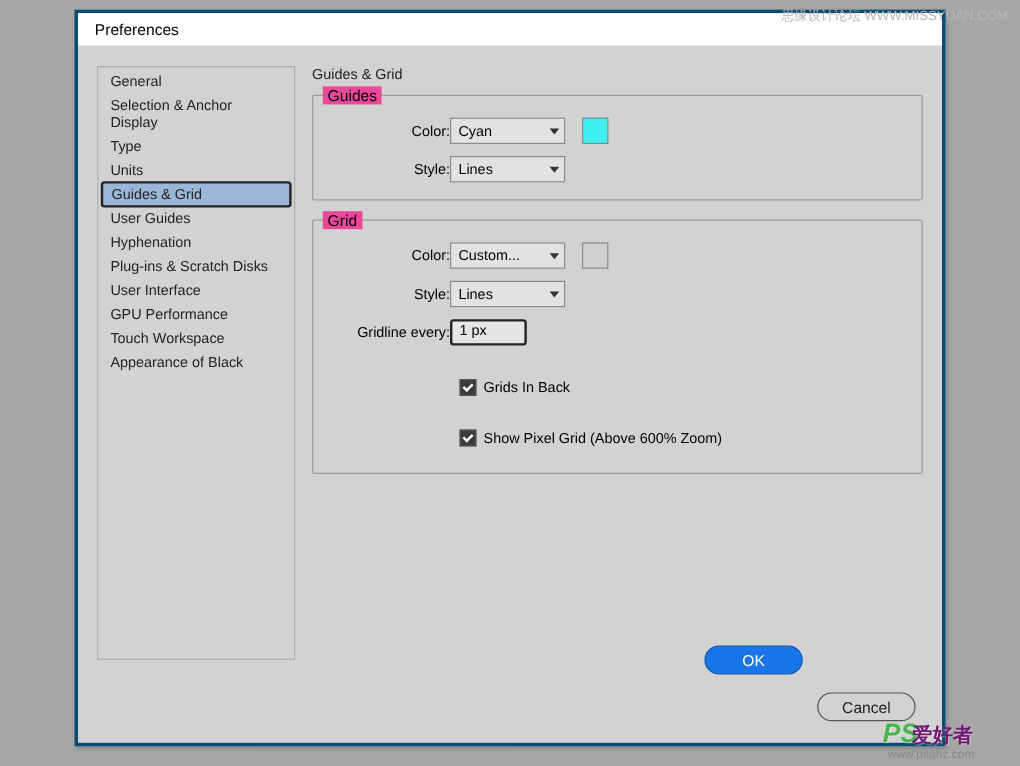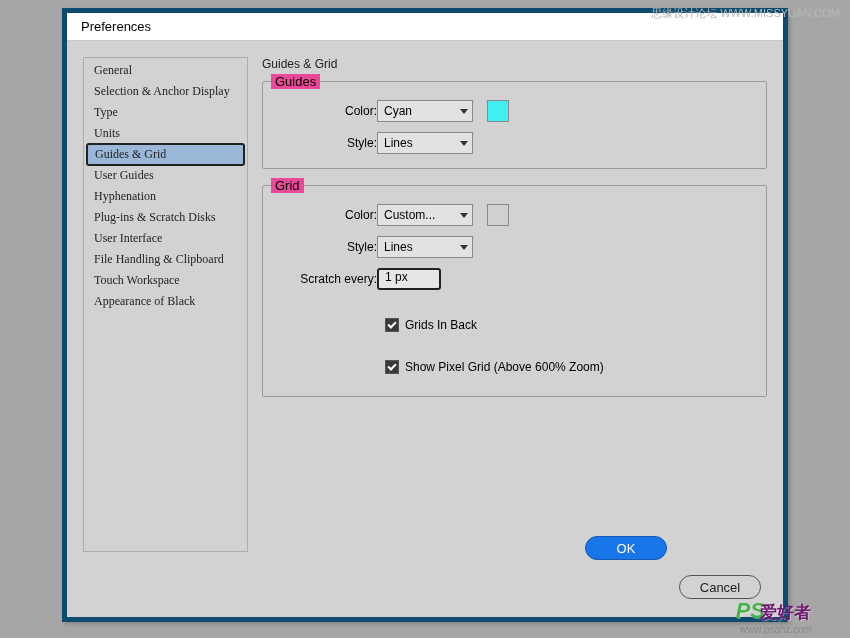--- a/index.html
+++ b/index.html
@@ -1,21 +1,21 @@
 <!DOCTYPE html>
 <html><head>
 <meta charset="utf-8">
 <style>
 * { box-sizing: border-box; margin: 0; padding: 0; }
 body { font-family: "Segoe UI", Tahoma, Arial, sans-serif; font-size: 12px; background: #a6a6a6; width: 850px; height: 638px; position: relative; overflow: hidden; }
-.dialog { position: absolute; left: 62px; top: 8px; width: 726px; height: 614px; background: #d2d2d2; border: 5px solid #0c4a6e; box-shadow: 2px 2px 4px rgba(0,0,0,0.2); }
+.dialog { position: absolute; left: 62px; top: 8px; width: 726px; height: 614px; background: #d2d2d2; border: 3px solid #0c4a6e; box-shadow: 2px 2px 4px rgba(0,0,0,0.2); }
 .title-bar { background: #fff; height: 28px; line-height: 28px; padding: 0 14px; font-size: 13px; border-bottom: 1px solid #c8c8c8; }
 .content { display: flex; padding: 16px; gap: 14px; height: 540px; }
 .sidebar { width: 165px; border: 1px solid #aeaeae; background: #d2d2d2; padding: 2px 0; height: 495px; }
-.sidebar-item { padding: 3px 10px 3px 10px; cursor: pointer; font-size: 12px; color: #232323; font-family: Liberation Serif, serif; }
+.sidebar-item { padding: 3px 10px 3px 10px; cursor: pointer; font-size: 12px; color: #232323; }
 .sidebar-item.selected { background: #9bb7d8; border: 2px solid #222; border-radius: 3px; margin: -1px 2px; padding: 2px 7px; }
 .main { flex: 1; }
 .section-title { font-size: 12px; color: #222; margin-bottom: 10px; }
 .fieldset { border: 1px solid #9c9c9c; border-radius: 2px; padding: 18px 14px 14px 14px; margin-bottom: 16px; position: relative; }
 .legend { position: absolute; top: -8px; left: 8px; background: #ec4899; padding: 0 4px; font-size: 13px; }
 .row { display: flex; align-items: center; margin-bottom: 10px; }
 .row:last-child { margin-bottom: 0; }
 .label { width: 100px; text-align: right; margin-right: 0; font-size: 12px; }
 .select { width: 96px; height: 22px; border: 1px solid #8a8a8a; background: #e2e2e2; display: flex; align-items: center; justify-content: space-between; padding: 0 4px 0 6px; font-size: 12px; cursor: pointer; }
 .chevron { width: 0; height: 0; border-left: 4px solid transparent; border-right: 4px solid transparent; border-top: 5px solid #333; }
@@ -45,21 +45,21 @@
     <div class="sidebar">
       <div class="sidebar-item">General</div>
       <div class="sidebar-item">Selection &amp; Anchor Display</div>
       <div class="sidebar-item">Type</div>
       <div class="sidebar-item">Units</div>
       <div class="sidebar-item selected">Guides &amp; Grid</div>
       <div class="sidebar-item">User Guides</div>
       <div class="sidebar-item">Hyphenation</div>
       <div class="sidebar-item">Plug-ins &amp; Scratch Disks</div>
       <div class="sidebar-item">User Interface</div>
-      <div class="sidebar-item">File Handling &amp; Clipboard</div>
+      <div class="sidebar-item">GPU Performance</div>
       <div class="sidebar-item">Touch Workspace</div>
       <div class="sidebar-item">Appearance of Black</div>
     </div>
 
     <div class="main">
       <div class="section-title">Guides &amp; Grid</div>
 
       <div class="fieldset">
         <div class="legend">Guides</div>
         <div class="row">
@@ -90,21 +90,21 @@
           <div class="swatch gray"></div>
         </div>
         <div class="row">
           <div class="label">Style:</div>
           <div class="select">
             <span>Lines</span>
             <span class="chevron"></span>
           </div>
         </div>
         <div class="row">
-          <div class="label">Scratch every:</div>
+          <div class="label">Gridline every:</div>
           <div class="input-box">
             <span>1 px</span>
           </div>
         </div>
         <div class="checkbox-row">
           <div class="checkbox">
               <div class="check"></div>
             </div>
           <span>Grids In Back</span>
         </div>

